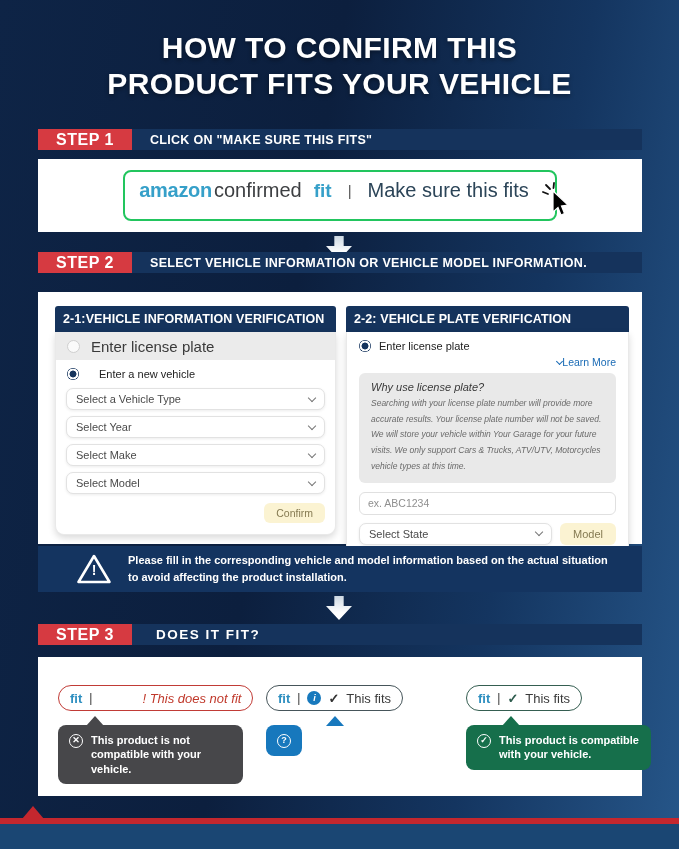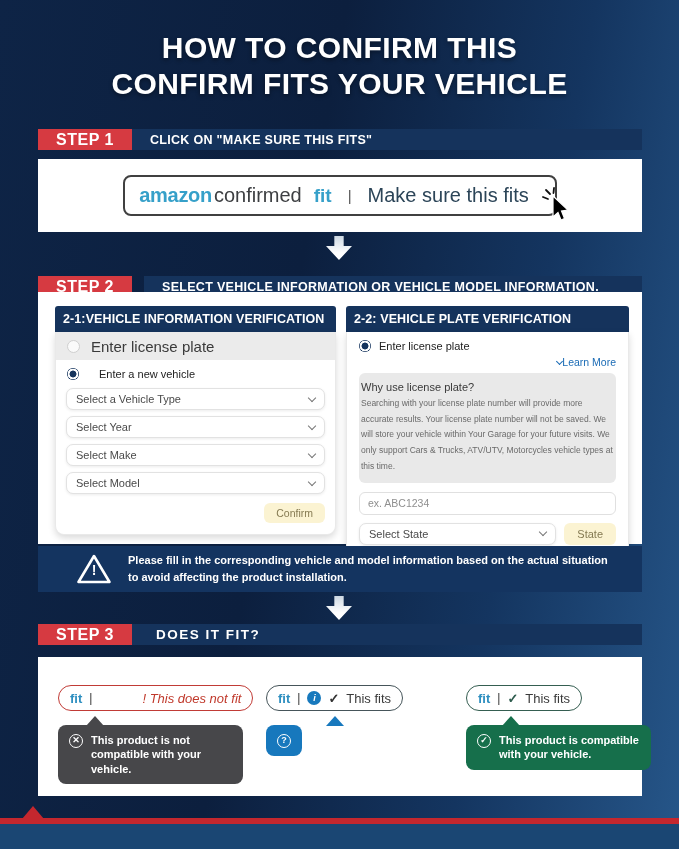--- a/index.html
+++ b/index.html
@@ -27,38 +27,38 @@
   .step-bar {
     flex:1; background:#15335c; color:#fff; font-weight:800; font-size:12.5px;
     display:flex; align-items:center; padding-left:18px; letter-spacing:0.3px;
   }
   .white-body { left:38px; width:604px; background:#fff; }
 
   
   #step1-body { top:159px; height:73px; display:flex; align-items:center; justify-content:center; }
   #fit-widget {
     position:relative; display:flex; align-items:center;
-    border:2px solid #404040; border-radius:8px; padding:7px 26px 7px 14px; background:#fff;
+    border:2px solid #22c55e; border-radius:8px; padding:7px 26px 17px 14px; background:#fff;
   }
   .brand-amazon { color:#36a0c9; font-weight:700; font-size:20px; letter-spacing:-0.3px; }
   .brand-confirmed { color:#3d3f42; font-size:20px; margin-left:2px; }
   .brand-fit { color:#36a0c9; font-weight:700; font-size:19px; margin-left:12px; }
   .widget-sep { color:#555; font-size:15px; margin:0 16px; }
   .widget-cta { color:#2c4558; font-size:20px; }
   #cursor-wrap { position:absolute; right:-16px; top:10px; }
 
   
   .down-arrow {
     width:26px; height:24px; left:326px;
     background:linear-gradient(#cdd8e2,#ffffff 70%);
     clip-path:polygon(32% 0,68% 0,68% 42%,100% 42%,50% 100%,0 42%,32% 42%);
   }
 
   
-  #step2-header { top:276px;gap:12px; }
+  #step2-header { top:252px; }
   #step2-body { top:292px; height:252px; }
   .panel { position:absolute; top:14px; }
   #panel-left { left:17px; width:281px; }
   #panel-right { left:308px; width:283px; }
   .panel-title {
     background:#15335c; color:#fff; font-size:12.5px; font-weight:800;
     padding:6px 8px; border-radius:3px 3px 0 0; letter-spacing:0.1px;
   }
   .panel-card {
     background:#fff; border:1px solid #e9e9e9; border-top:none;
@@ -82,21 +82,21 @@
   .chev { width:6px; height:6px; border-right:1.5px solid #777; border-bottom:1.5px solid #777; transform:rotate(45deg); margin-top:-3px; flex:none; }
   .confirm-row { display:flex; justify-content:flex-end; padding:9px 10px 11px; }
   .cream-btn {
     background:#fbf3d2; color:#857a52; font-size:10.5px; padding:4px 12px;
     border-radius:6px; border:none; cursor:pointer;
   }
   .card-right { padding:8px 12px 12px; }
   .radio-row-sm { display:flex; align-items:center; gap:8px; font-size:11px; color:#222; }
   .learn-more { display:flex; align-items:center; justify-content:flex-end; color:#1a6bb5; font-size:10.5px; margin-top:4px; }
   .chev-blue { width:5px; height:5px; border-right:1.4px solid #1a6bb5; border-bottom:1.4px solid #1a6bb5; transform:rotate(45deg); margin-top:-2px; }
-  .info-box { background:#e9e9e9; border-radius:6px; padding:8px 2px; margin-top:5px; }
+  .info-box { background:#e9e9e9; border-radius:6px; padding:8px 12px; margin-top:5px;font-style:italic; }
   .info-title { font-size:11px; color:#3a3a3a; margin-bottom:3px; }
   .info-body { font-size:8.5px; color:#6a6a6a; line-height:1.85; }
   .plate-input {
     margin-top:9px; height:23px; border:1px solid #e0e0e0; border-radius:6px;
     width:100%; padding:0 8px; font-size:10.5px; color:#555; outline:none;
   }
   .plate-input::placeholder { color:#8f8f8f; }
   .state-row { display:flex; gap:8px; margin-top:8px; }
   .state-select { flex:1; margin:0; }
   .search-btn { font-size:11px; padding:0 13px; display:flex; align-items:center; }
@@ -158,21 +158,21 @@
   #red-tri { top:806px; left:22px; width:0; height:0; border-left:11px solid transparent; border-right:11px solid transparent; border-bottom:13px solid #c4272e; }
   #bottom-strip { top:824px; left:0; width:679px; height:25px; background:#1a4673; }
 </style>
 </head>
 <body>
 
 <div id="stage">
 
   <div id="main-title" class="abs">
     <div>HOW TO CONFIRM THIS</div>
-    <div>CONFIRM FITS YOUR VEHICLE</div>
+    <div>PRODUCT FITS YOUR VEHICLE</div>
   </div>
 
   <div class="abs step-header" style="top:129px">
     <div class="step-badge">STEP 1</div>
     <div class="step-bar">CLICK ON "MAKE SURE THIS FITS"</div>
   </div>
 
   <div id="step1-body" class="abs white-body">
     <div id="fit-widget">
       <span class="brand-amazon">amazon</span>
@@ -249,21 +249,21 @@
         <div class="info-box">
           <div class="info-title">Why use license plate?</div>
           <div class="info-body">Searching with your license plate number will provide more accurate results. Your license plate number will not be saved. We will store your vehicle within Your Garage for your future visits. We only support Cars &amp; Trucks, ATV/UTV, Motorcycles vehicle types at this time.</div>
         </div>
         <input class="plate-input" placeholder="ex. ABC1234" style="">
         <div class="state-row">
           <div class="select state-select">
             <span>Select State</span>
             <span class="chev"></span>
           </div>
-          <button class="cream-btn search-btn">State</button>
+          <button class="cream-btn search-btn">Model</button>
         </div>
       </div>
     </div>
   </div>
 
   <div id="warning-bar" class="abs">
     <span id="warning-icon">
       <svg width="36" height="32" viewBox="0 0 36 32">
         <path d="M18 3 L33.5 29 L2.5 29 Z" fill="none" stroke="#fff" stroke-width="2.6" stroke-linejoin="round"></path>
       </svg>

